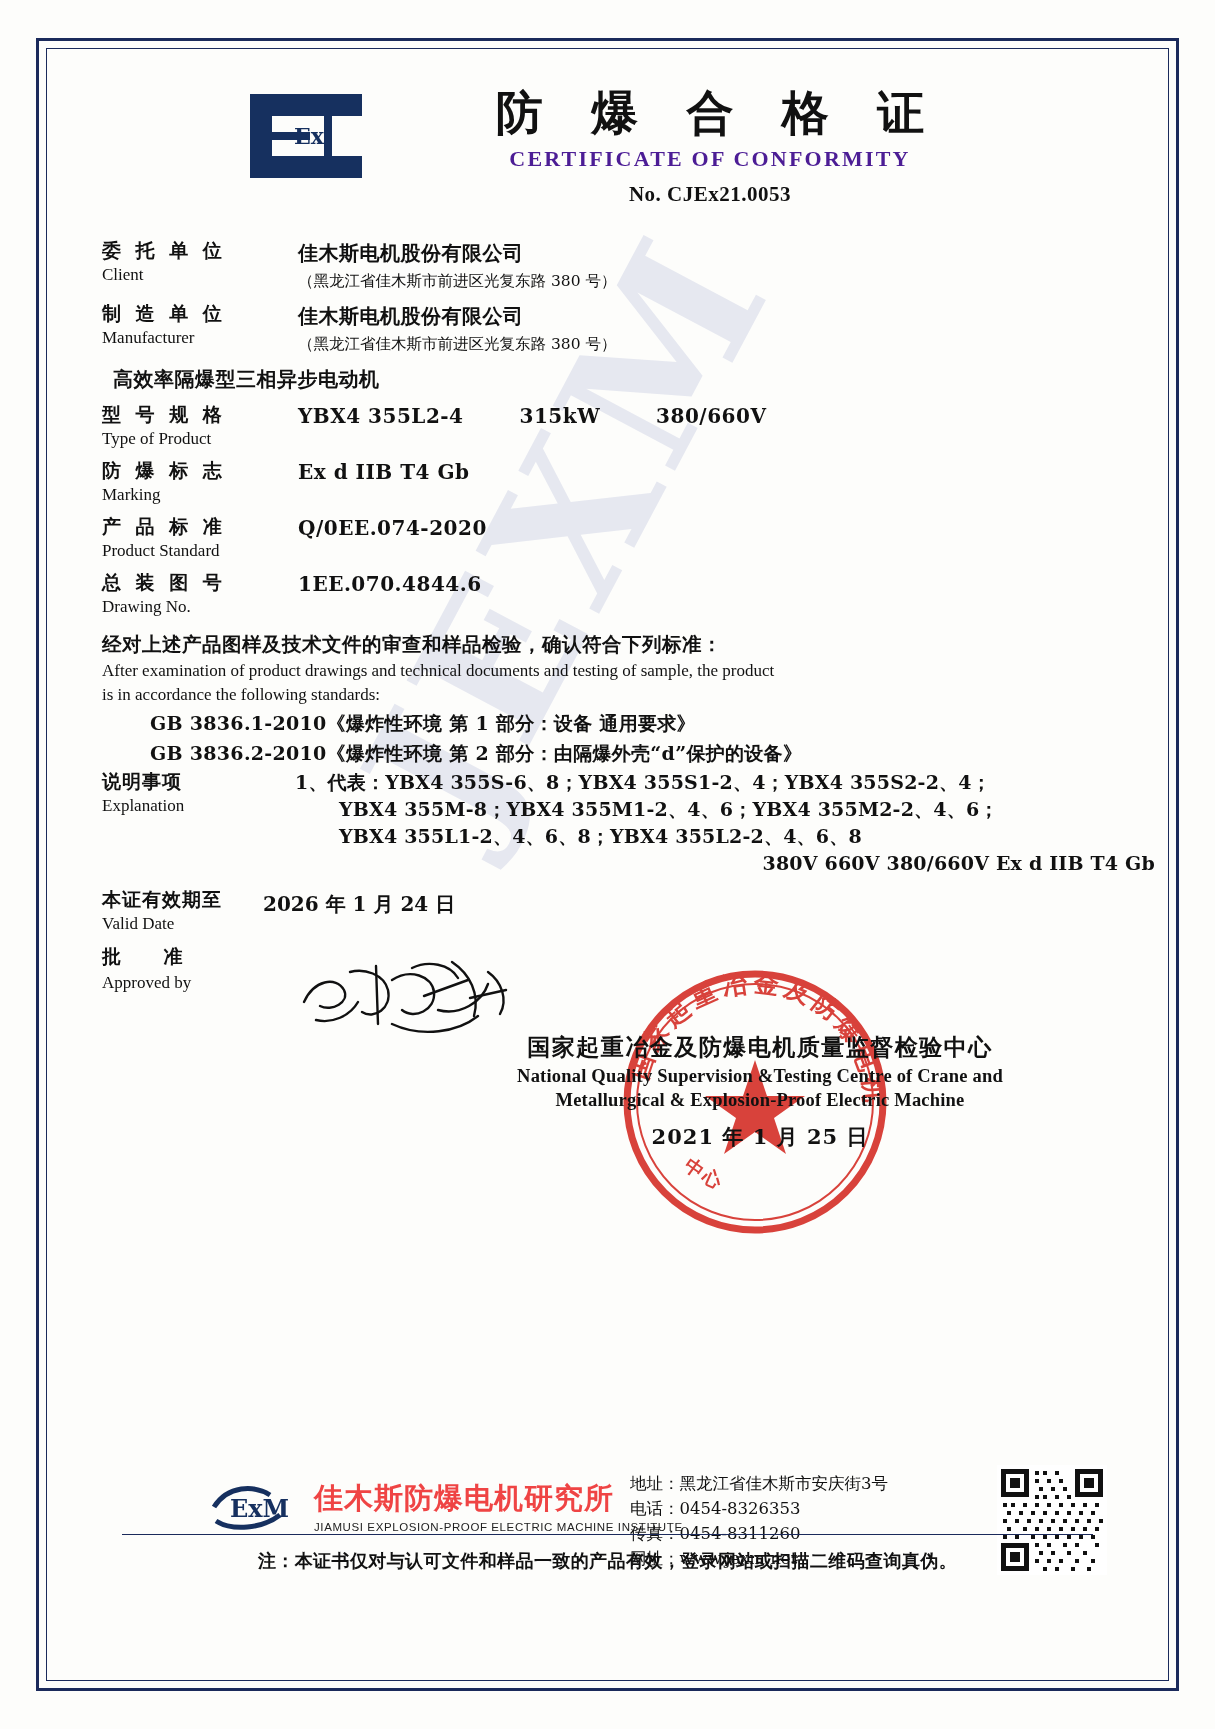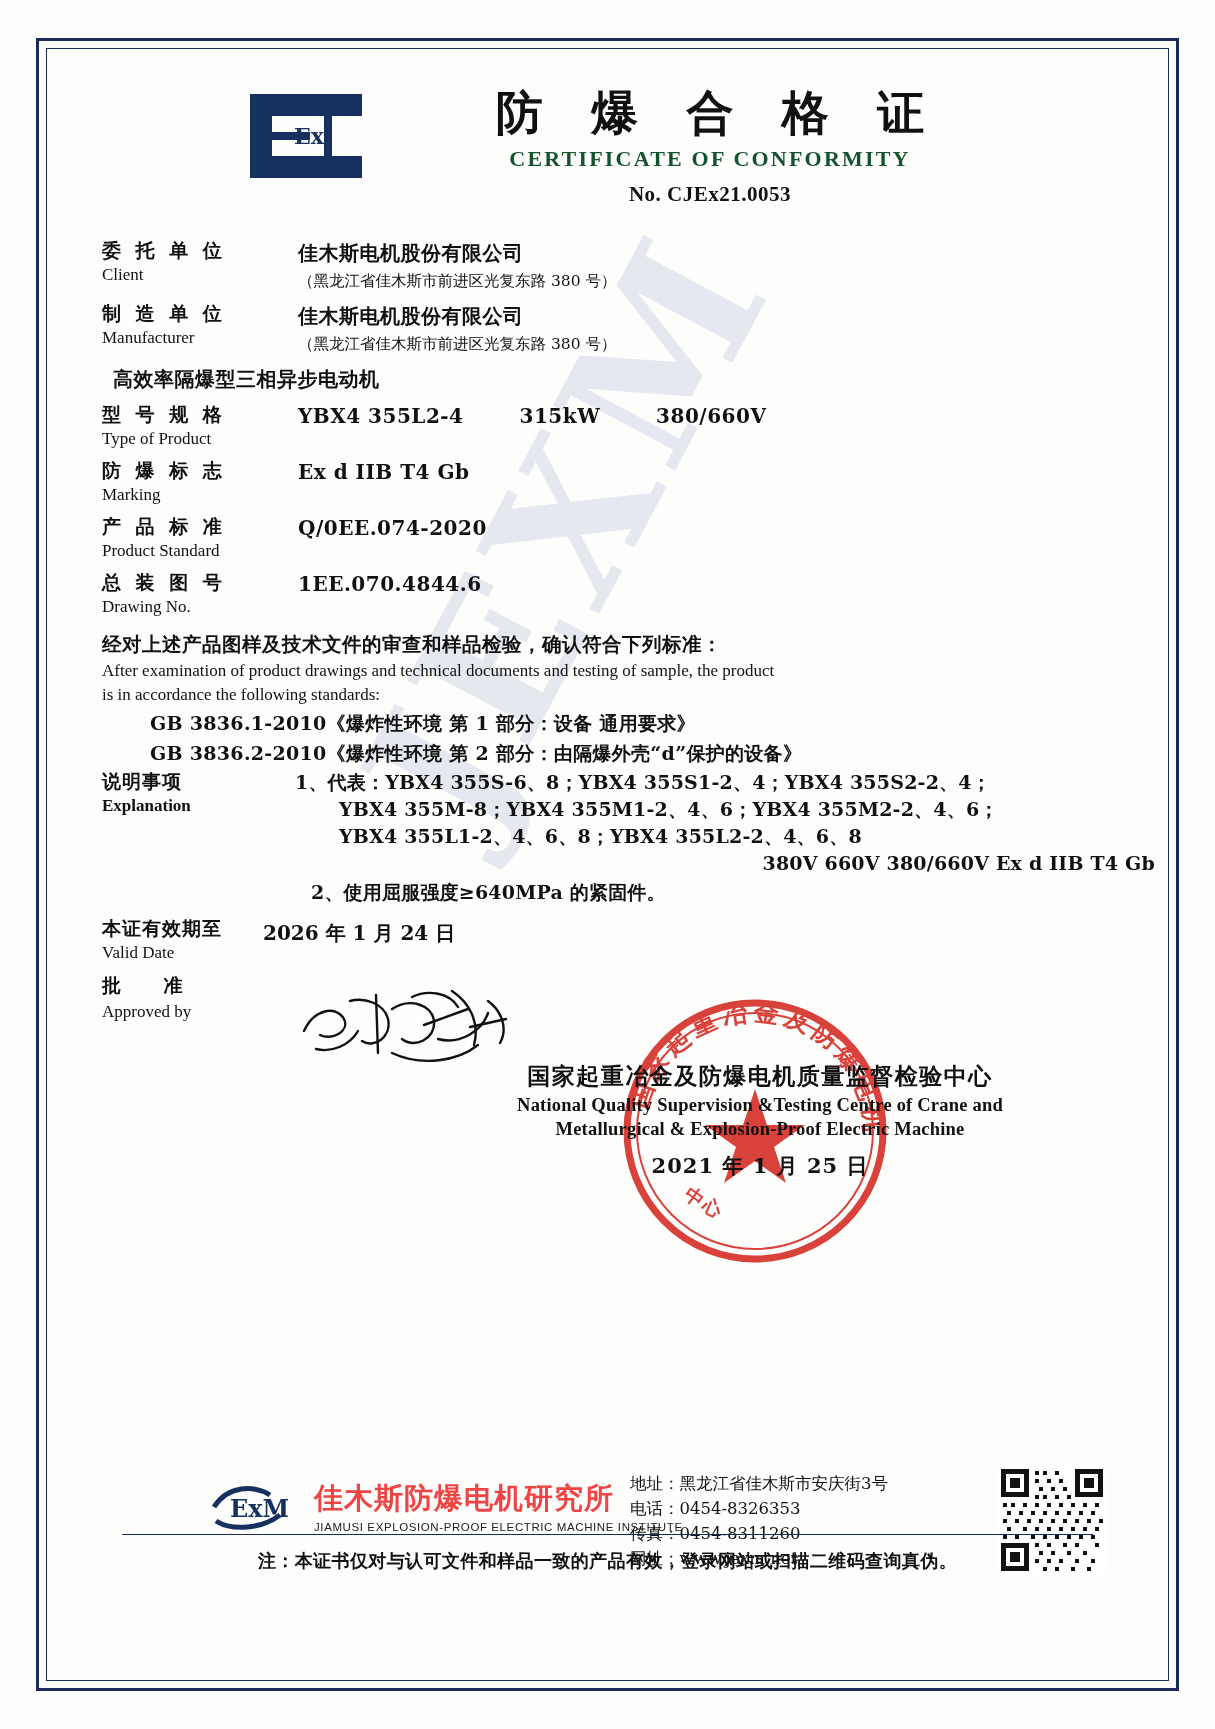--- a/index.html
+++ b/index.html
@@ -66,21 +66,21 @@
     color: #111;
     font-family: "DejaVu Serif", "Liberation Serif", serif;
     line-height: 1.15;
     padding-left: 16px;
   }
   .title-en {
     font-size: 22px;
     font-weight: bold;
     letter-spacing: 2.2px;
     margin-top: 6px;
-    color: #14532d;
+    color: #4c1d95;
   }
   .cert-no {
     font-size: 21px;
     font-weight: bold;
     margin-top: 10px;
     letter-spacing: 0.5px;
   }
 
   
   .fields {
@@ -170,21 +170,20 @@
   }
   .ex-label .cn {
     font-size: 19px;
     font-weight: bold;
     letter-spacing: 1px;
     font-family: "DejaVu Serif", "Liberation Serif", serif;
   }
   .ex-label .en {
     font-size: 17px;
     margin-top: 1px;
-    font-weight: bold;
   }
   .ex-body {
     flex: 1;
   }
   .ex-line {
     font-size: 19px;
     font-weight: bold;
     font-family: "DejaVu Serif", "Liberation Serif", serif;
     line-height: 1.42;
     white-space: nowrap;
@@ -468,21 +467,20 @@
     <div class="explanation">
       <div class="ex-label">
         <div class="cn">说明事项</div>
         <div class="en">Explanation</div>
       </div>
       <div class="ex-body">
         <div class="ex-line indent1">1、代表：YBX4 355S-6、8；YBX4 355S1-2、4；YBX4 355S2-2、4；</div>
         <div class="ex-line indent2">YBX4 355M-8；YBX4 355M1-2、4、6；YBX4 355M2-2、4、6；</div>
         <div class="ex-line indent2">YBX4 355L1-2、4、6、8；YBX4 355L2-2、4、6、8</div>
         <div class="ex-line indent3">380V  660V  380/660V    Ex d IIB T4 Gb</div>
-        <div class="ex-line item2">2、使用屈服强度≥640MPa 的紧固件。</div>
       </div>
     </div>
 
     <div class="frow tight" style="margin-top:10px;">
       <div class="flabel">
         <div class="cn" style="letter-spacing:1px;">本证有效期至</div>
         <div class="en">Valid Date</div>
       </div>
       <div class="valid-value">2026 年 1 月 24 日</div>
     </div>

